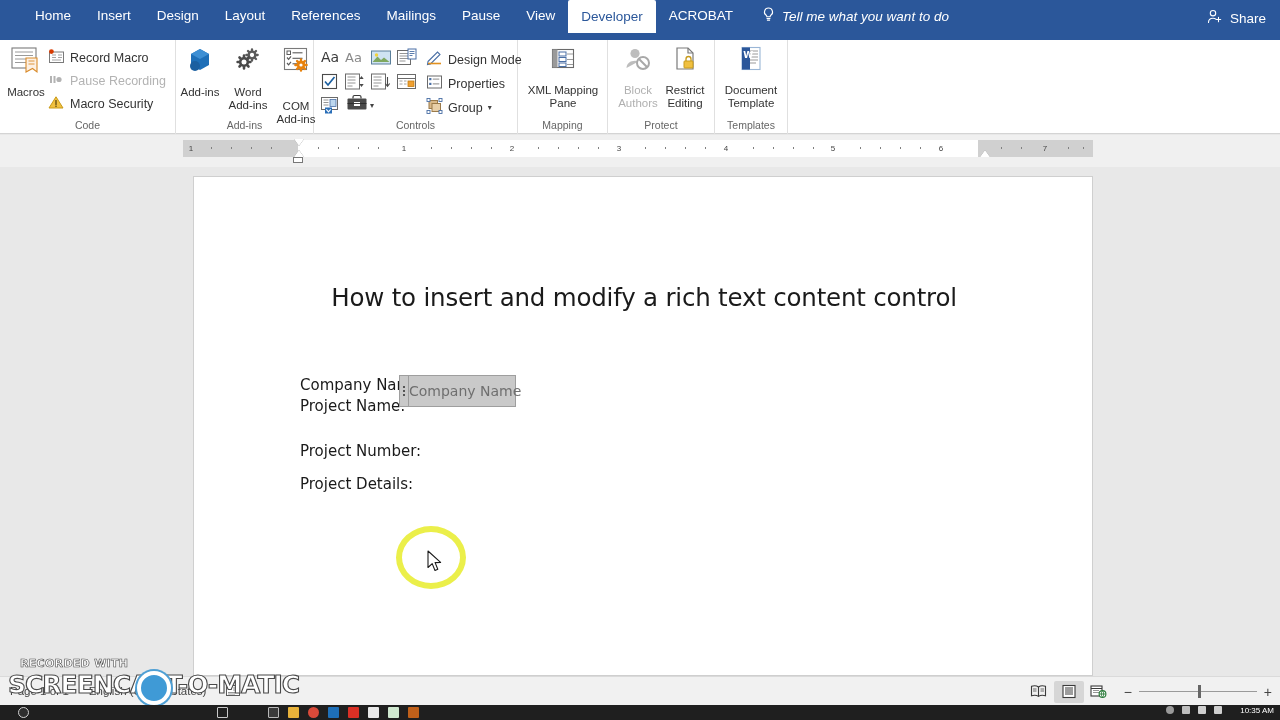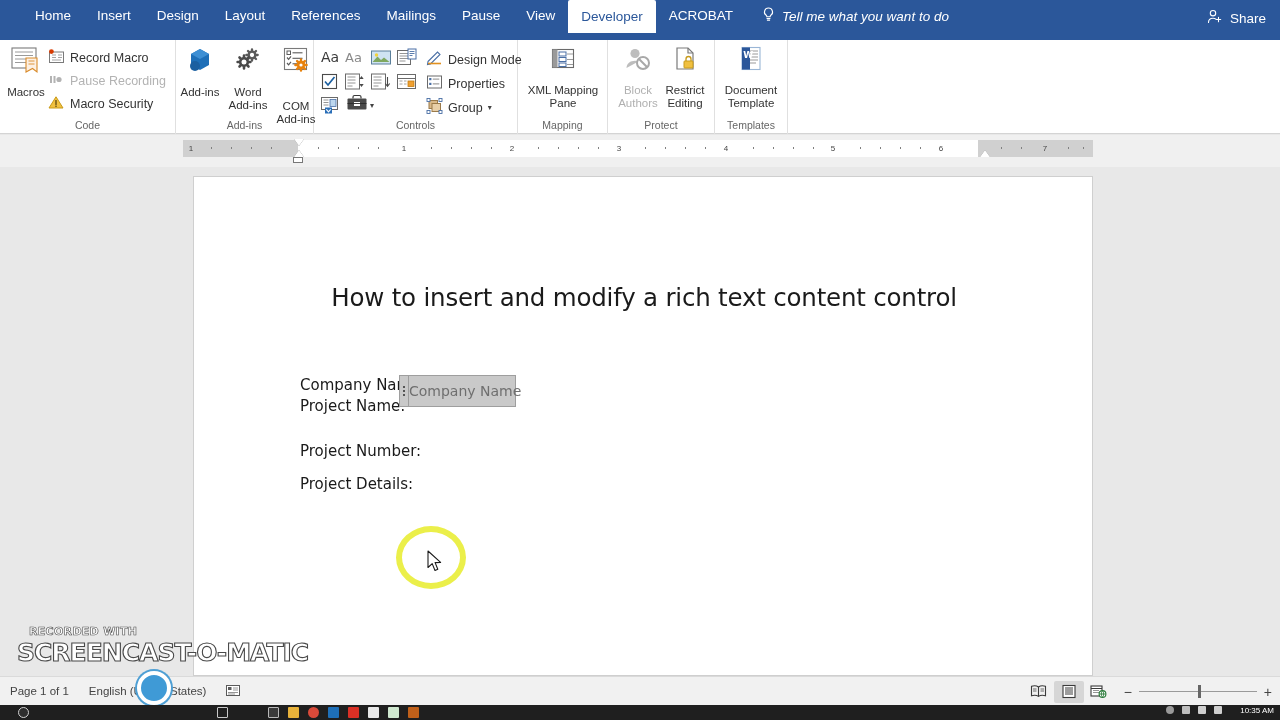--- a/index.html
+++ b/index.html
@@ -210,23 +210,22 @@
   #tb-icons { position: absolute; left: 18px; top: 0; display: flex; align-items: center; gap: 9px; height: 15px; }
   .tbico { width: 11px; height: 11px; border-radius: 1px; }
   #tb-clock {
     position: absolute; right: 6px; top: 1px;
     font-size: 8px; color: #fff;
   }
   #tb-tray { position: absolute; right: 58px; top: 1px; display: flex; gap: 8px; align-items: center; }
 
   
   #wm {
-    position: absolute; left: 0; top: 622px; width: 300px; height: 48px;
+    position: absolute; left: 0; top: 654px; width: 300px; height: 48px;
     pointer-events: none;
-    margin-left: 9px;
   }
   #wm-top {
     position: absolute; left: 20px; top: 3px;
     font-size: 11px; font-weight: bold; color: #ffffff;
     letter-spacing: 0.3px;
     -webkit-text-stroke: 0.6px #4a4a4a;
     font-family: "DejaVu Sans", sans-serif;
   }
   #wm-main {
     position: absolute; left: 8px; top: 16px;

